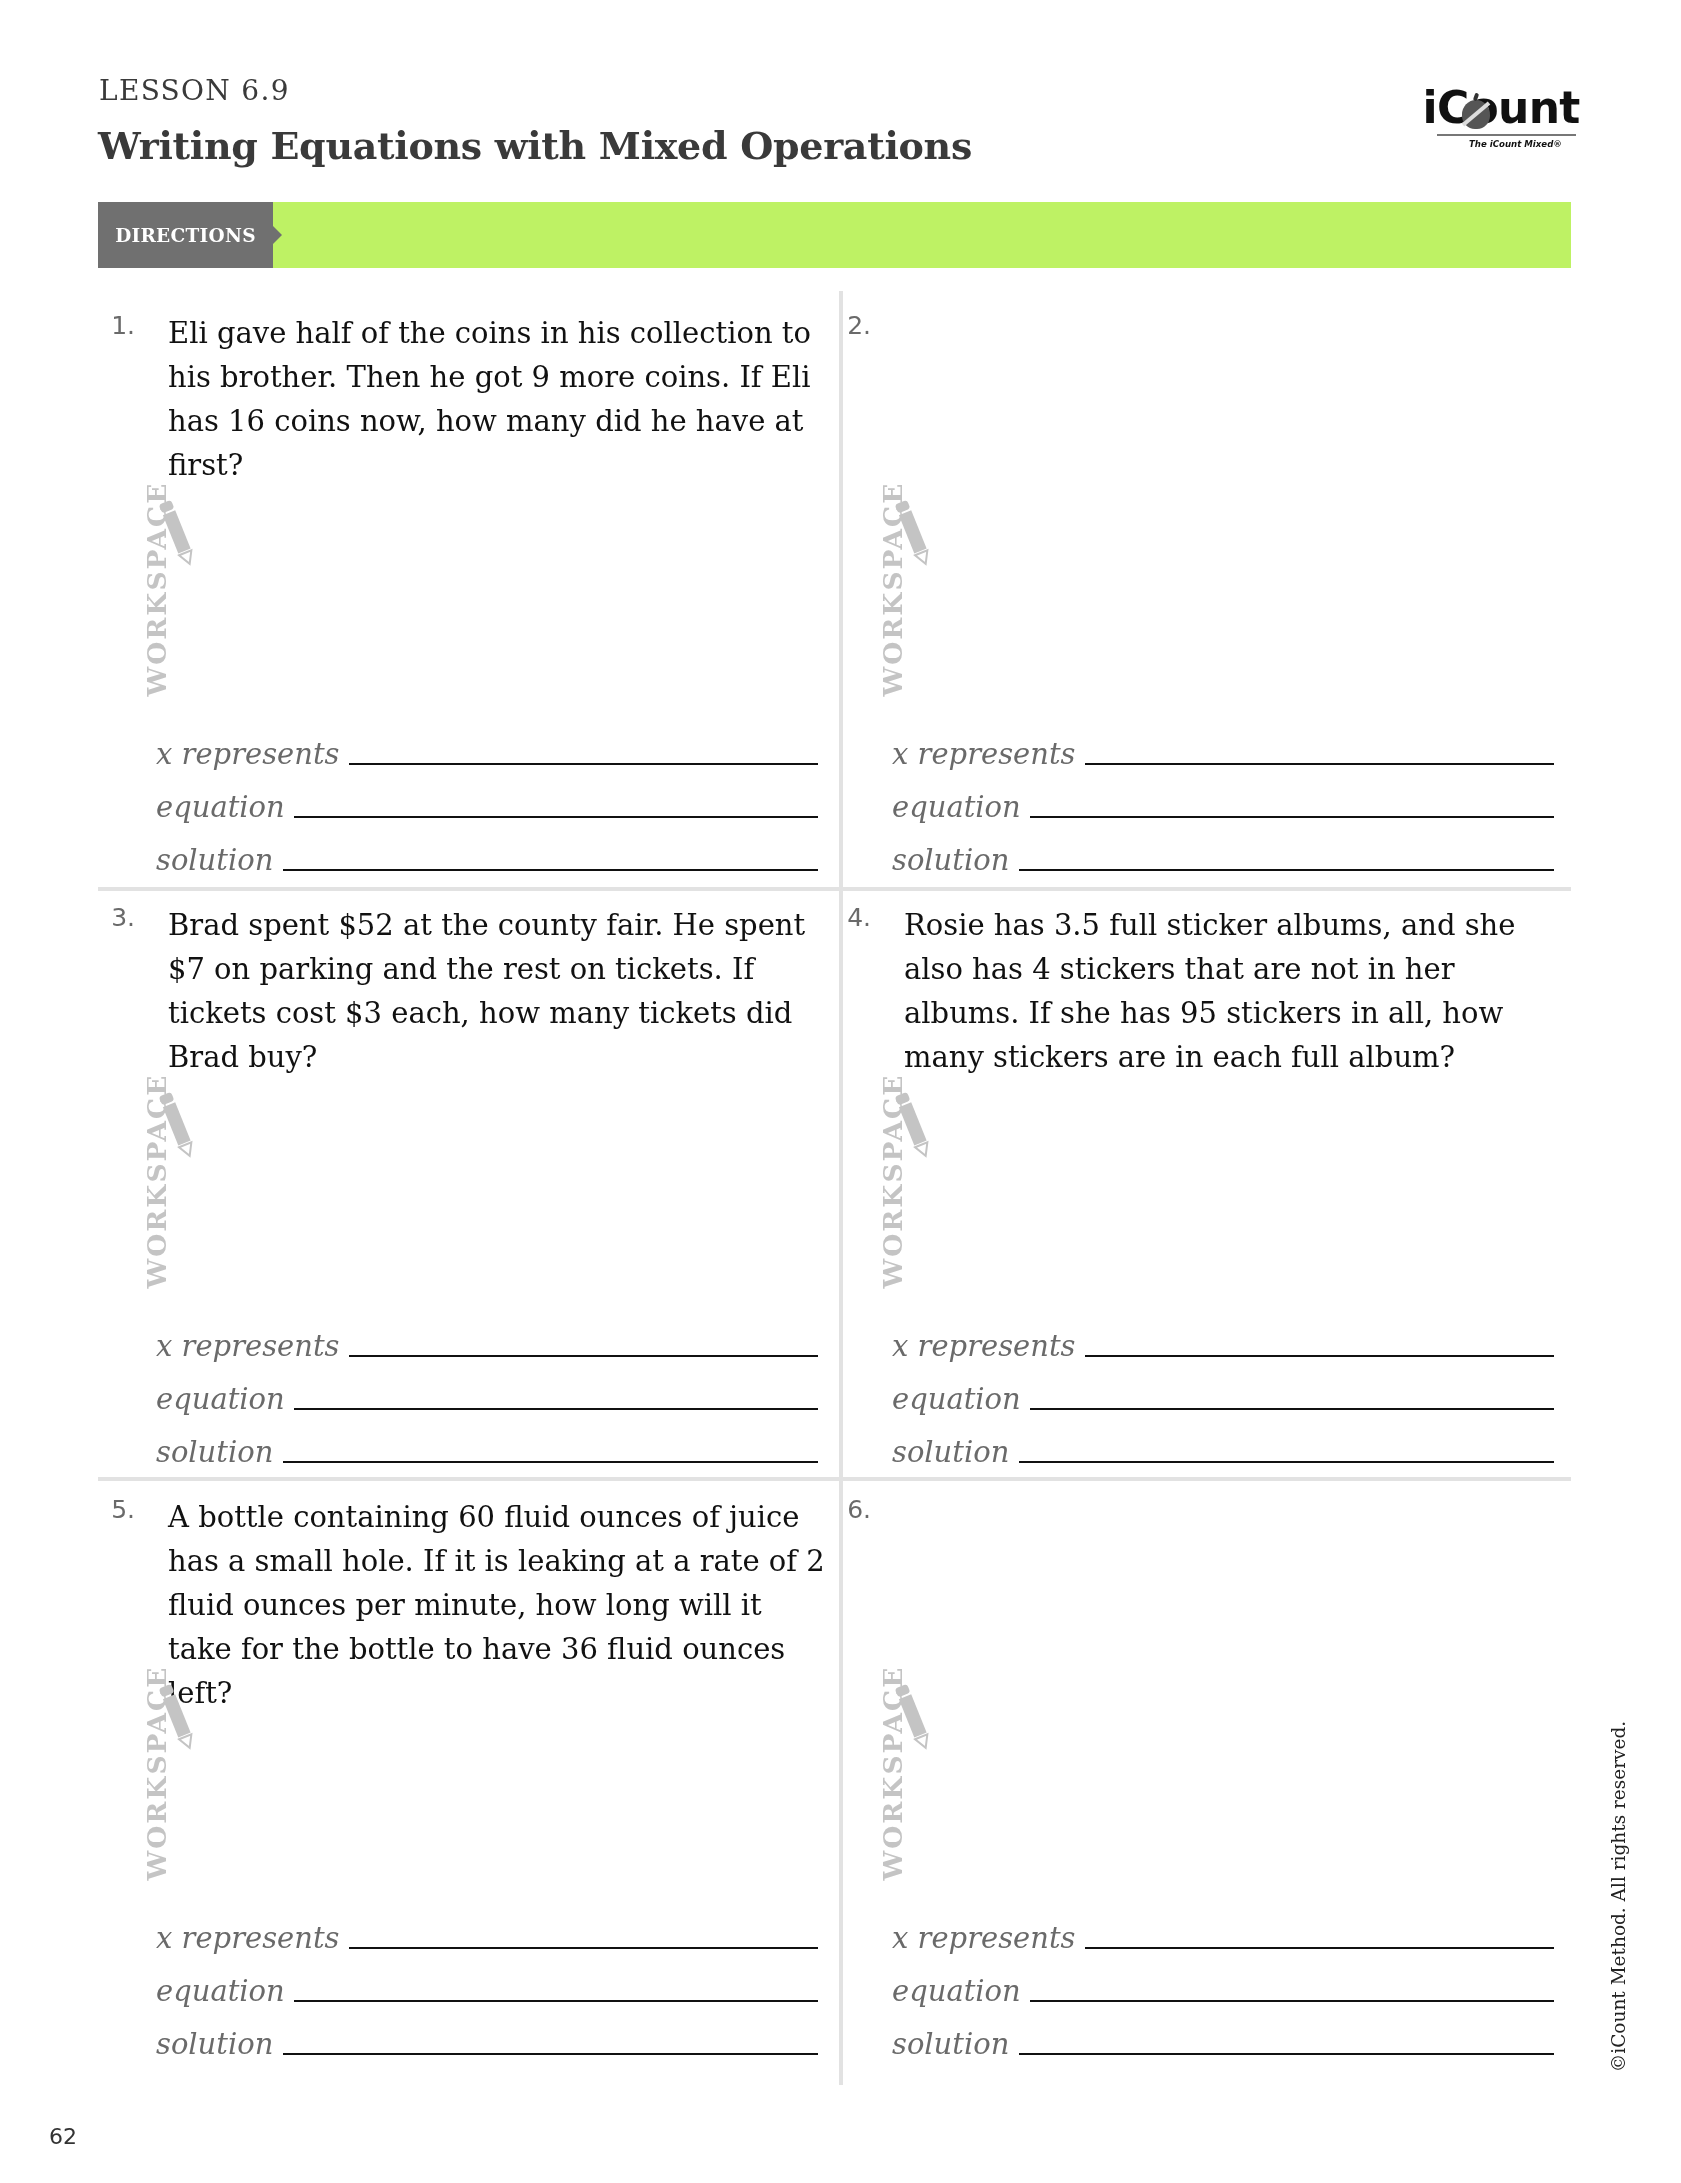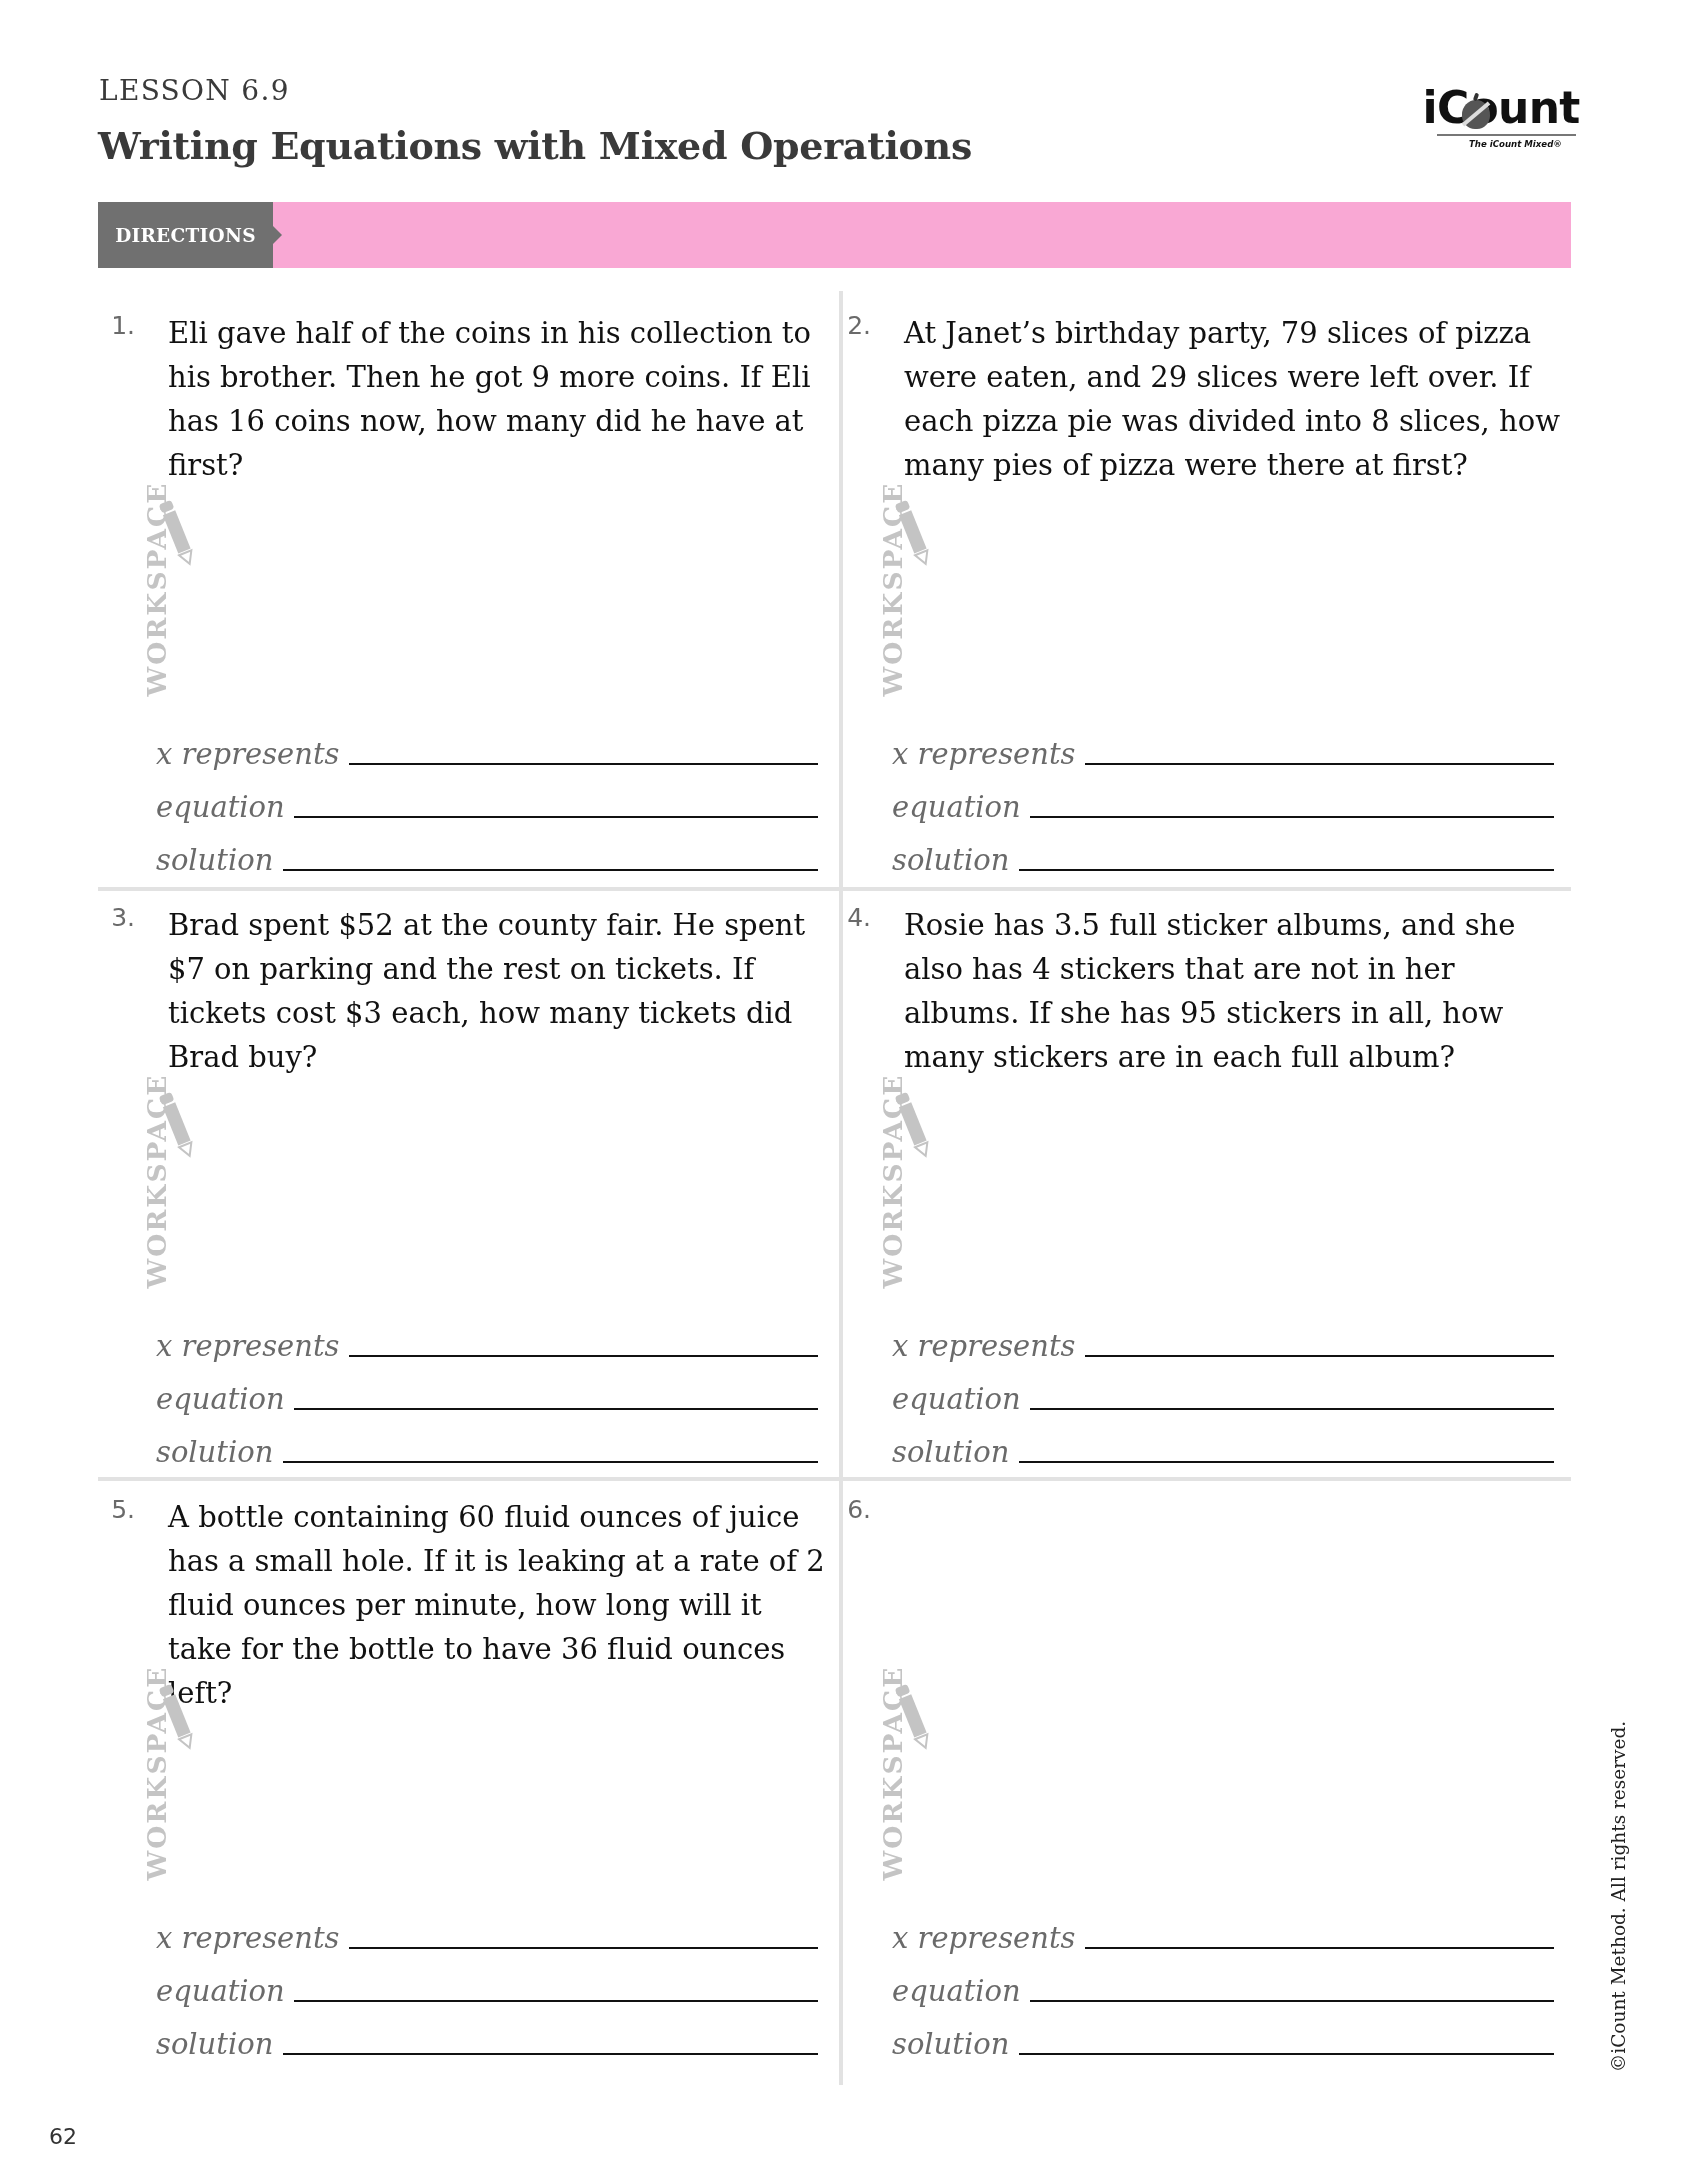--- a/index.html
+++ b/index.html
@@ -39,21 +39,21 @@
     }
     .logo-rule { position: absolute; left: 21px; top: 49px; width: 139px; height: 2px; background: #777; }
     .logo-tagline {
       position: absolute; left: 53px; top: 54px;
       font-family: "DejaVu Sans", sans-serif; font-style: italic; font-weight: bold;
       font-size: 8.6px; color: #111; white-space: nowrap;
     }
     
     .directions {
       position: absolute; left: 98px; top: 202px; width: 1473px; height: 66px;
-      background: #f9a8d4; display: flex; align-items: center;
+      background: #bef264; display: flex; align-items: center;
     }
     .directions-tag {
       width: 175px; height: 100%; background: #707070; color: #fff;
       display: flex; align-items: center; justify-content: center;
       font-family: "DejaVu Serif", serif; font-weight: bold; font-size: 18.5px;
       letter-spacing: 0.3px; position: relative;
     }
     .directions-tag::after {
       content: ""; position: absolute; right: -9.3px; top: 24px;
       border-top: 9.3px solid transparent; border-bottom: 9.3px solid transparent;
@@ -151,21 +151,20 @@
       </div>
     <div class="answer-row">
         <span class="answer-label">solution</span>
         <span class="answer-line"></span>
       </div>
   </div>
 </div>
 
 <div class="cell" style="left:834px; top:298px;">
   <div class="q-num">2.</div>
-  <div class="q-text">At Janet’s birthday party, 79 slices of pizza were eaten, and 29 slices were left over. If each pizza pie was divided into 8 slices, how many pies of pizza were there at first?</div>
   <div class="workspace">
     <div class="workspace-label">WORKSPACE</div>
     <svg class="pencil" viewBox="0 0 60 110">
         <g transform="rotate(-22 30 55)">
           <rect x="20" y="6" width="20" height="14" rx="5" fill="#c4c4c4"></rect>
           <rect x="20" y="23" width="20" height="62" fill="#c4c4c4"></rect>
           <polygon points="20,88 40,88 30,106" fill="none" stroke="#c4c4c4" stroke-width="3"></polygon>
         </g>
       </svg>
   </div>

